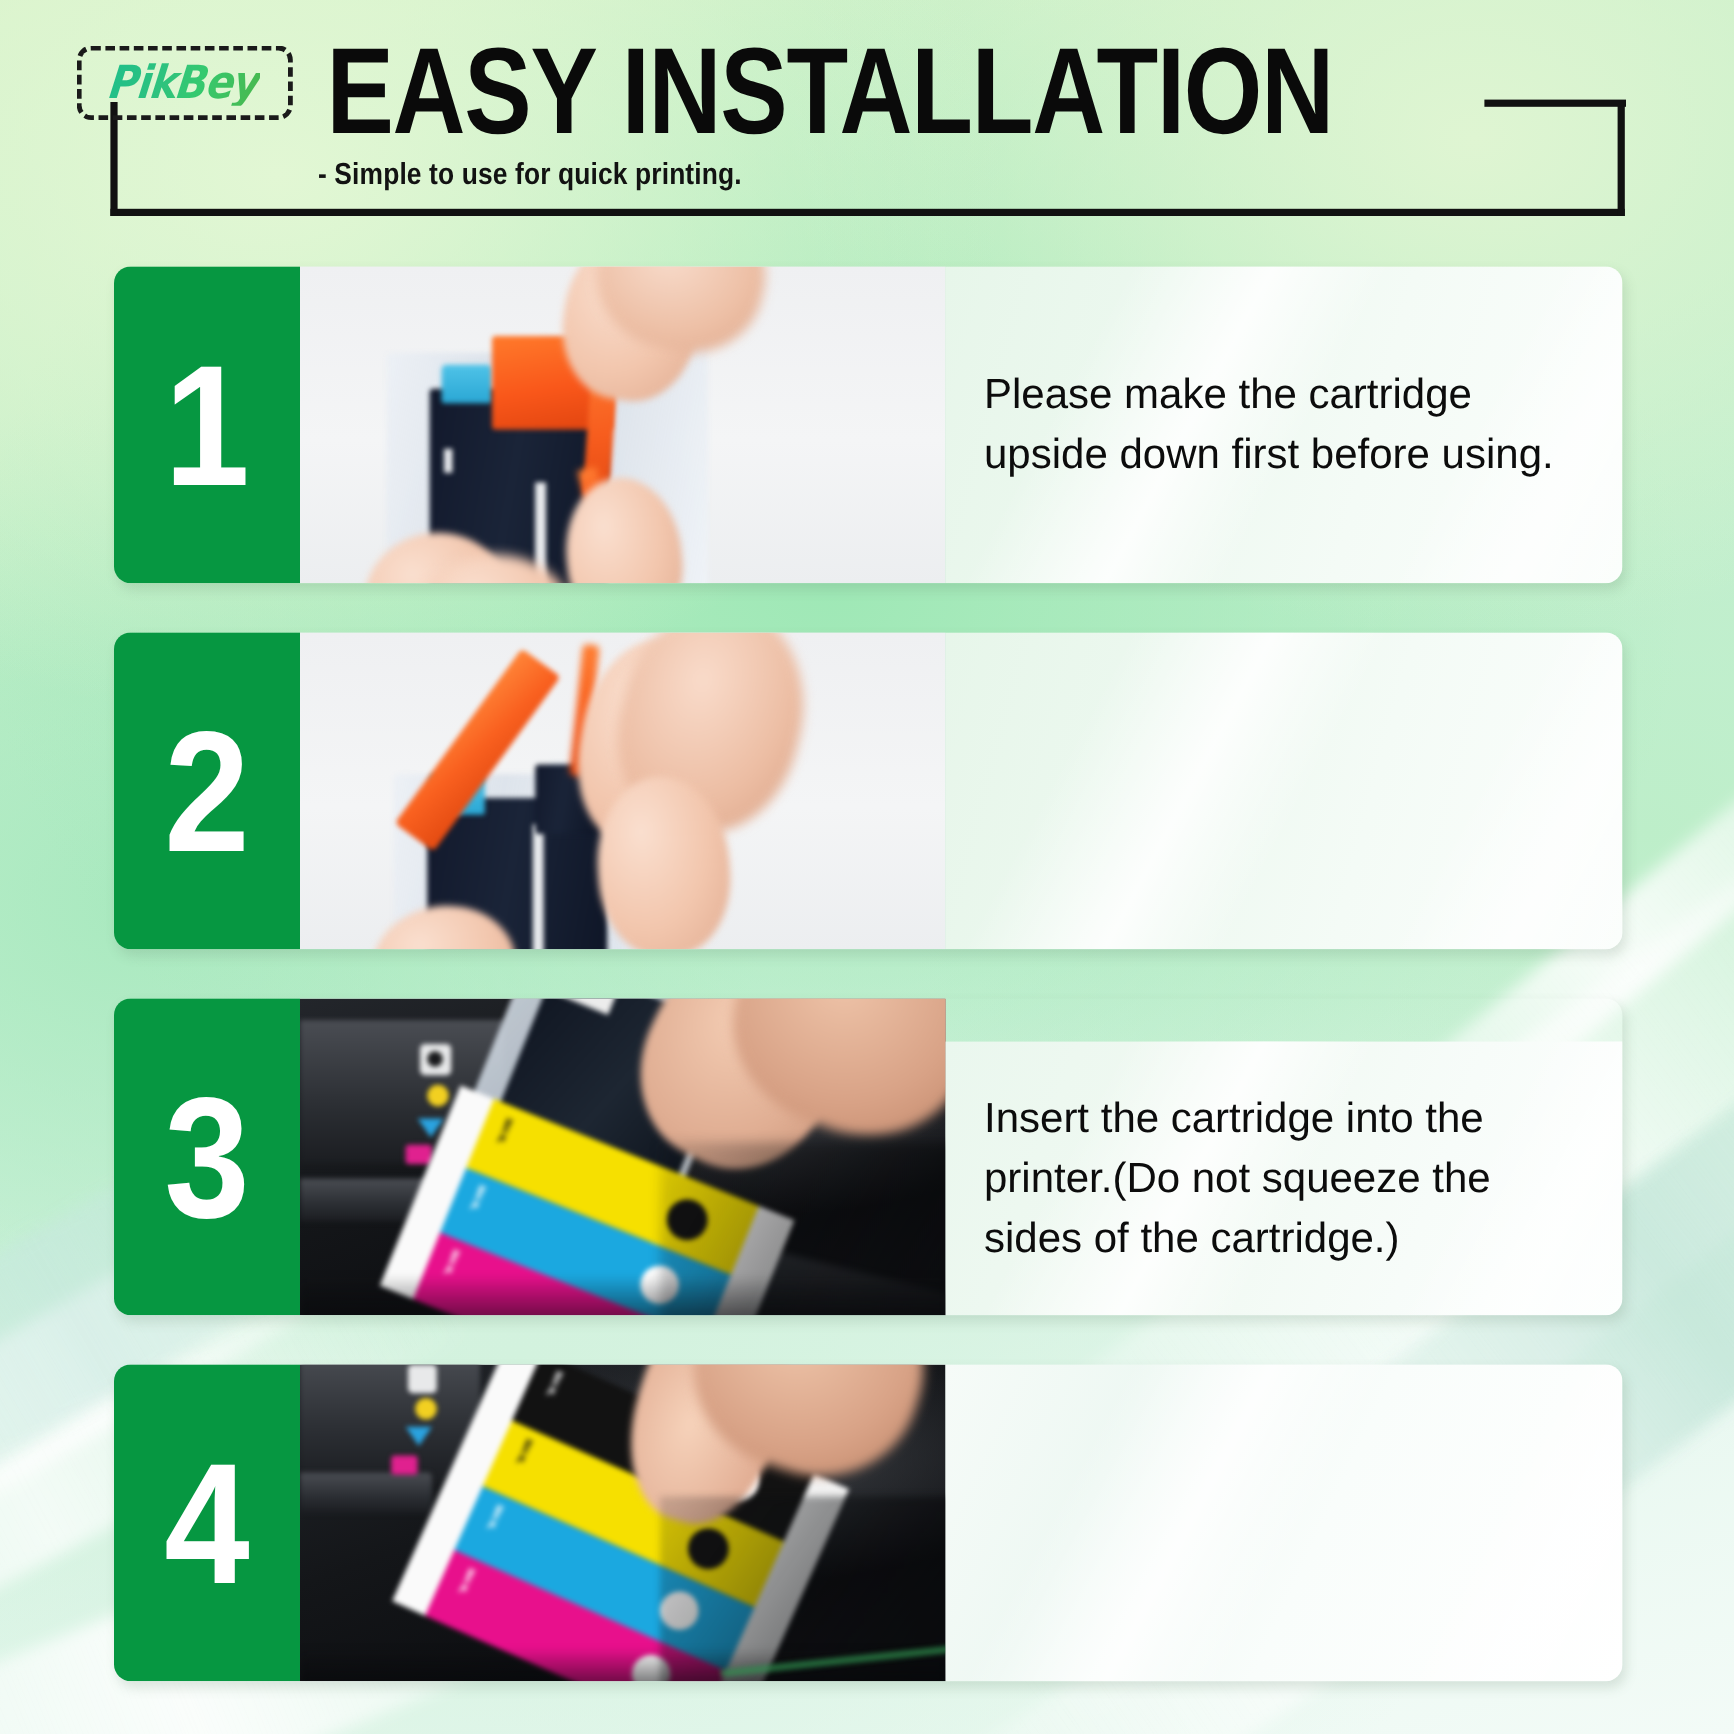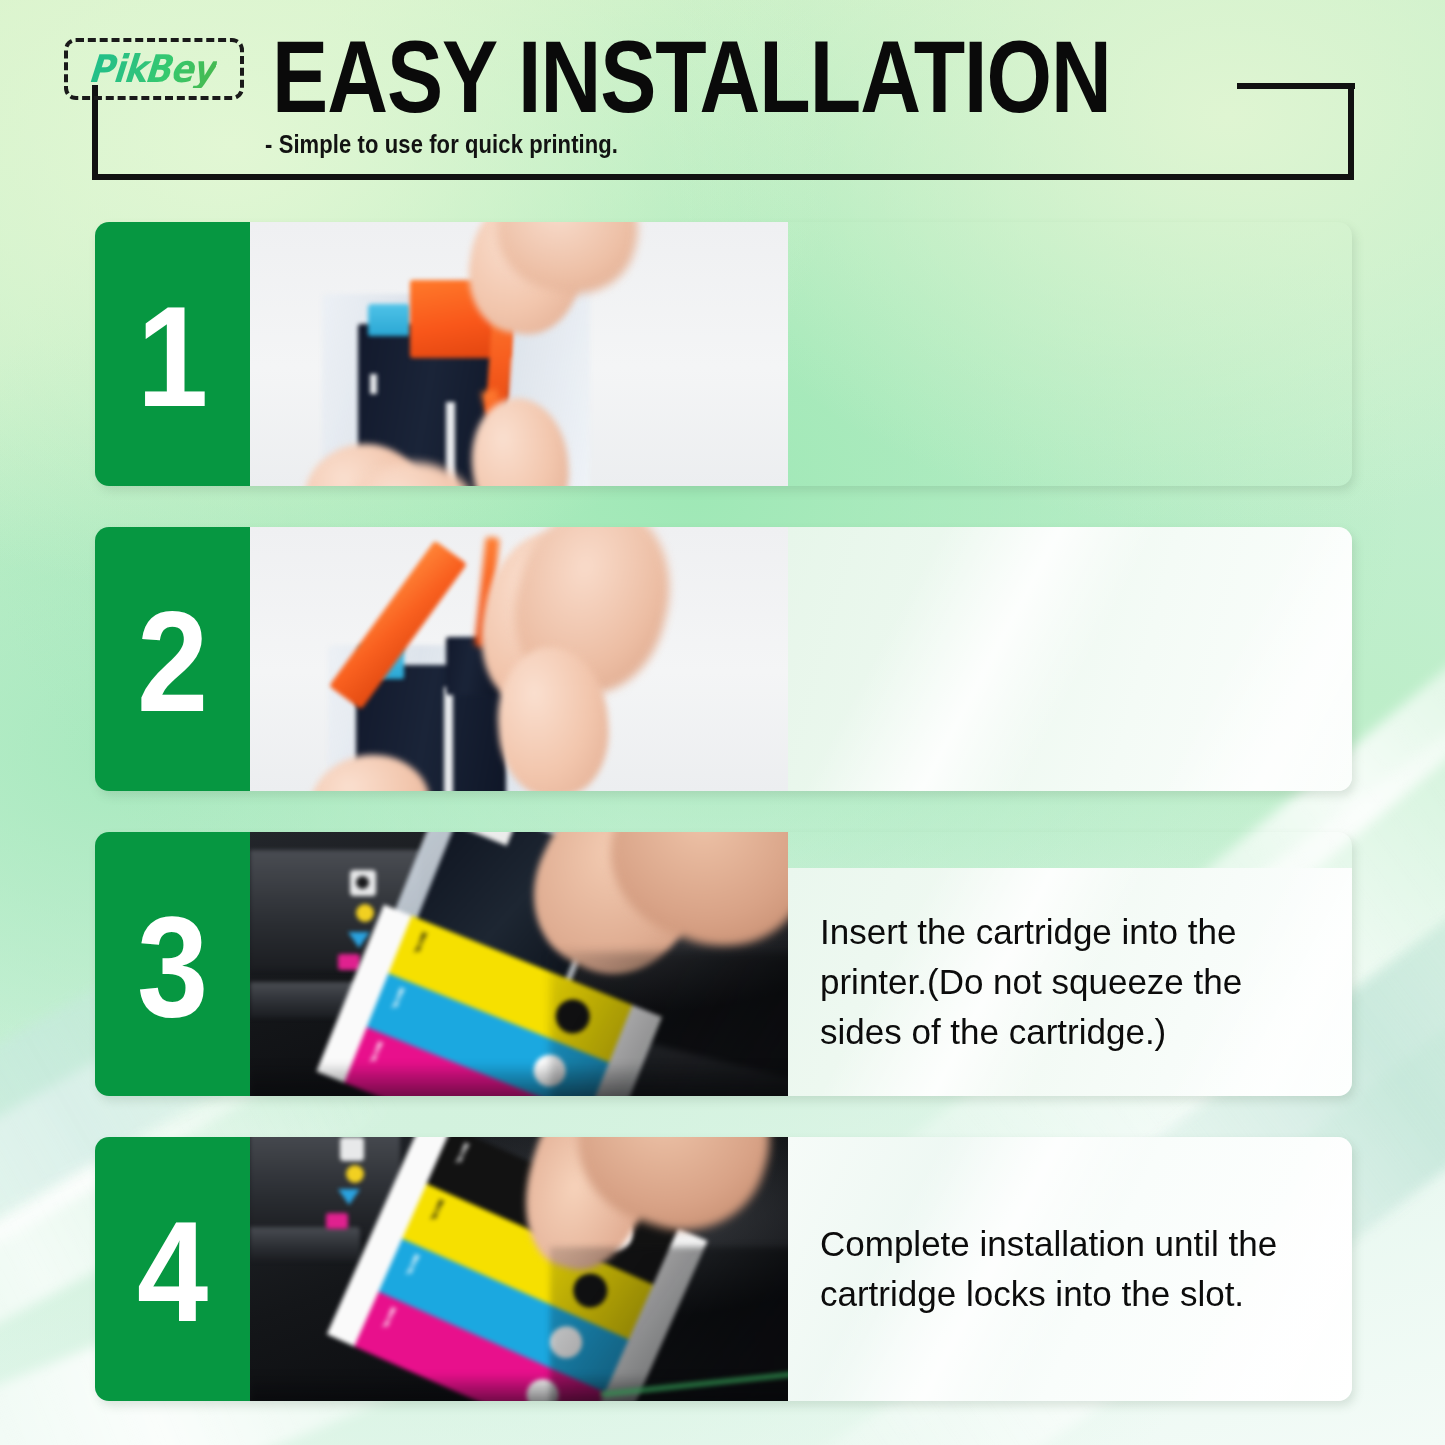--- a/index.html
+++ b/index.html
@@ -269,20 +269,24 @@
         <div class="finger blur3" style="left:220px;top:-28px;width:112px;height:140px;transform:rotate(8deg);"></div>
         <div class="finger blur5" style="left:248px;top:-60px;width:140px;height:130px;transform:rotate(14deg);
              background:radial-gradient(ellipse at 40% 40%,#f8dccc 0%,#edbfa5 60%,#dba589 100%);"></div>
 
         <div class="finger blur3" style="left:222px;top:176px;width:96px;height:130px;transform:rotate(-6deg);"></div>
         <div class="finger blur3" style="left:54px;top:222px;width:120px;height:110px;transform:rotate(-6deg);"></div>
         <div class="finger blur5" style="left:98px;top:240px;width:130px;height:110px;"></div>
       </div>
     </div>
 
+    <div class="txt-pane">
+      <div class="glare"></div>
+      <div class="step-text">Please make the cartridge upside down first before using.</div>
+    </div>
   </div>
 
   <div class="card s2">
     <div class="num-pane">
       <span class="num">2</span>
     </div>
 
     <div class="img-pane">
       <div class="photo studio">
         <div class="cart-shell blur2" style="left:78px;top:118px;width:200px;height:186px;"></div>
@@ -409,17 +413,16 @@
              background:linear-gradient(125deg,rgba(22,25,29,.15),rgba(6,7,9,.9));"></div>
         <div class="blur3" style="position:absolute;left:0;top:236px;width:540px;height:44px;
              background:linear-gradient(180deg,rgba(0,0,0,0),rgba(5,6,8,.8));"></div>
         <div class="blur2" style="position:absolute;left:350px;top:244px;width:200px;height:6px;
              background:#2f8f4e;opacity:.7;transform:rotate(-6deg);"></div>
       </div>
     </div>
 
     <div class="txt-pane">
       <div class="glare"></div>
-      <div class="step-text">Complete installation until the cartridge locks into the slot.</div>
     </div>
   </div>
 
 </div>
 
 </body></html>

